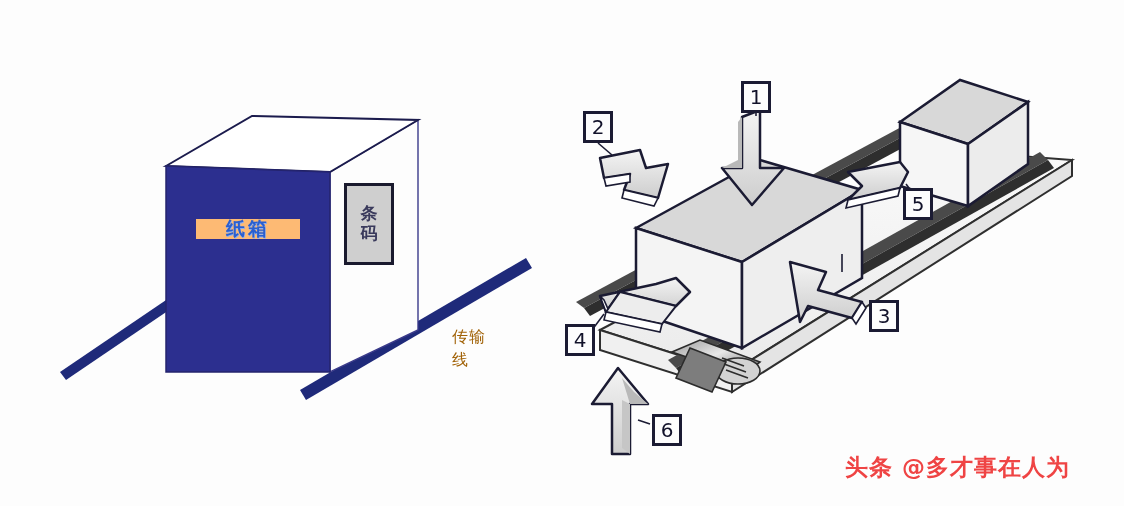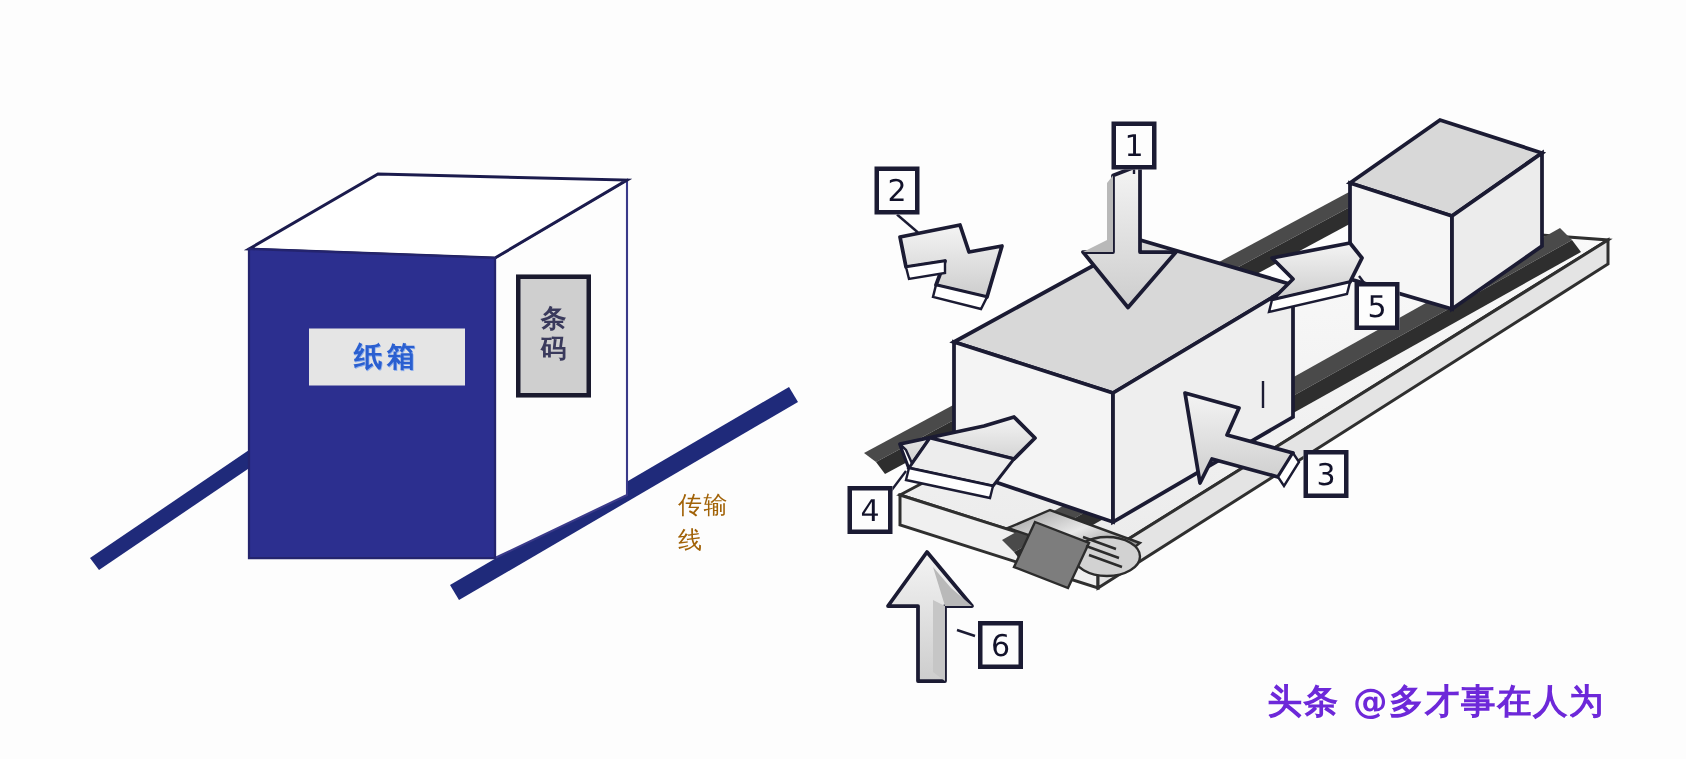--- a/index.html
+++ b/index.html
@@ -20,25 +20,25 @@
   .svg-layer {
     position: absolute;
     left: 0;
     top: 0;
     width: 1124px;
     height: 506px;
   }
   
   .carton-label {
     position: absolute;
-    left: 206px;
+    left: 196px;
     top: 219px;
     width: 104px;
-    height: 38px;
-    background: #e5e5e5;
+    height: 20px;
+    background: #fdba74;
     display: flex;
     align-items: center;
     justify-content: center;
     letter-spacing: 3px;
   }
   .carton-label span {
     font-family: "DejaVu Sans", sans-serif;
     font-size: 19px;
     font-weight: bold;
     color: #2a5fd0;
@@ -92,21 +92,21 @@
     box-sizing: border-box;
   }
   
   .watermark {
     position: absolute;
     left: 845px;
     top: 452px;
     font-family: "DejaVu Sans", sans-serif;
     font-size: 23px;
     font-weight: bold;
-    color: #6d28d9;
+    color: #ef4444;
     letter-spacing: 1px;
     white-space: nowrap;
     text-shadow: 1px 1px 0 rgba(255,255,255,0.85);
   }
 </style>
 </head>
 <body>
 
 <div id="canvas">
 

